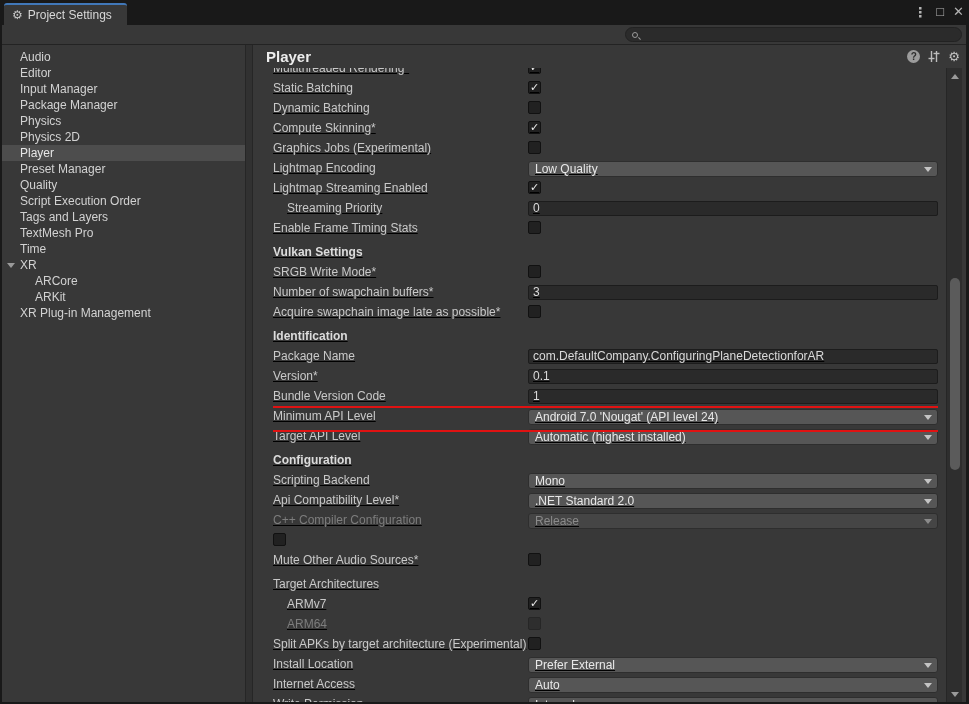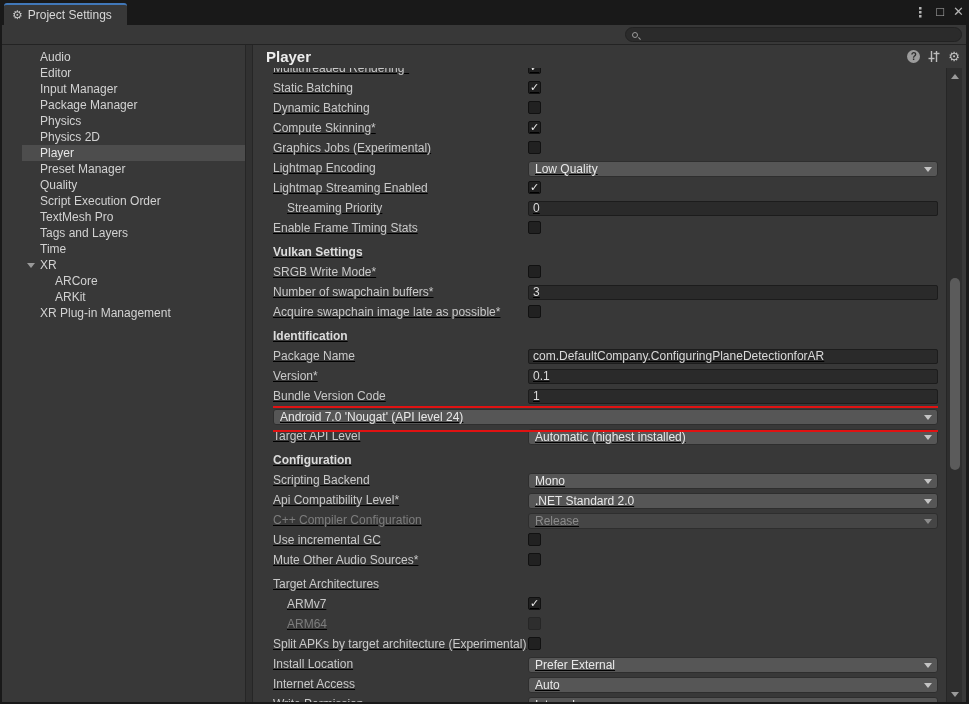--- a/index.html
+++ b/index.html
@@ -20,21 +20,21 @@
   
   .toolbar{position:absolute;top:25px;left:2px;right:3px;height:20px;background:#383838;border-bottom:1px solid #232323;}
   .search{position:absolute;right:4px;top:2px;width:337px;height:15px;background:#2b2b2b;
           border:1px solid #222;border-radius:8px;display:flex;align-items:center;padding:0 6px;gap:4px;}
   .sicon{width:6px;height:6px;border:1px solid #9a9a9a;border-radius:50%;position:relative;flex:none;}
   .sicon::after{content:"";position:absolute;left:5px;top:5px;width:3px;height:1px;background:#9a9a9a;transform:rotate(45deg);}
   .sinput{flex:1;background:transparent;border:none;outline:none;color:#ddd;font-size:11px;padding:0;height:12px;}
 
   
   .bodyarea{position:absolute;top:45px;left:2px;right:3px;bottom:2px;display:flex;}
-  .sidebar{width:243px;flex:none;background:#383838;padding-top:4px;overflow:hidden;padding-left:20px;}
+  .sidebar{width:243px;flex:none;background:#383838;padding-top:4px;overflow:hidden;}
   .sb-item{position:relative;height:16px;line-height:16px;padding-left:18px;font-size:12px;color:#d2d2d2;white-space:nowrap;cursor:default;}
   .sb-item.child{padding-left:33px;}
   .sb-item.sel{background:#4d4d4d;color:#e6e6e6;}
   .exp{position:absolute;left:5px;top:6px;width:0;height:0;border-left:4px solid transparent;border-right:4px solid transparent;border-top:5px solid #9a9a9a;}
   .gutter{width:8px;flex:none;background:#313131;border-left:1px solid #262626;border-right:1px solid #262626;}
 
   .main{flex:1;position:relative;background:#383838;overflow:hidden;}
   .mainheader{position:absolute;top:0;left:0;right:0;height:23px;display:flex;align-items:center;
               padding:0 6px 0 13px;background:#383838;z-index:5;}
   .ptitle{flex:1;font-size:15px;font-weight:bold;color:#ededed;}
@@ -101,22 +101,22 @@
         <div class="sb-item"><span>Audio</span></div>
         <div class="sb-item"><span>Editor</span></div>
         <div class="sb-item"><span>Input Manager</span></div>
         <div class="sb-item"><span>Package Manager</span></div>
         <div class="sb-item"><span>Physics</span></div>
         <div class="sb-item"><span>Physics 2D</span></div>
         <div class="sb-item sel"><span>Player</span></div>
         <div class="sb-item"><span>Preset Manager</span></div>
         <div class="sb-item"><span>Quality</span></div>
         <div class="sb-item"><span>Script Execution Order</span></div>
+        <div class="sb-item"><span>Tags and Layers</span></div>
         <div class="sb-item"><span>TextMesh Pro</span></div>
-        <div class="sb-item"><span>Tags and Layers</span></div>
         <div class="sb-item"><span>Time</span></div>
         <div class="sb-item"><span class="exp"></span><span>XR</span></div>
         <div class="sb-item child"><span>ARCore</span></div>
         <div class="sb-item child"><span>ARKit</span></div>
         <div class="sb-item"><span>XR Plug-in Management</span></div>
       </div>
     <div class="gutter"></div>
     <div class="main">
       <div class="mainheader">
         <span class="ptitle">Player</span>
@@ -225,20 +225,21 @@
               <div class="tf">0.1</div>
             </div>
           </div>
           <div class="row field">
             <div class="lbl">Bundle Version Code</div>
             <div class="ctl">
               <div class="tf">1</div>
             </div>
           </div>
           <div class="row dropdown">
+            <div class="lbl">Minimum API Level</div>
             <div class="ctl">
               <div class="dd">
                 <span class="ddv">Android 7.0 'Nougat' (API level 24)</span>
                 <span class="dda"></span>
               </div>
             </div>
             <div class="hl"></div>
           </div>
           <div class="row dropdown">
             <div class="lbl">Target API Level</div>
@@ -273,21 +274,20 @@
           <div class="row dropdown">
             <div class="lbl dis">C++ Compiler Configuration</div>
             <div class="ctl">
               <div class="dd dis">
                 <span class="ddv">Release</span>
                 <span class="dda"></span>
               </div>
             </div>
           </div>
           <div class="row checkbox">
-            <div class="lbl">Use incremental GC</div>
             <div class="ctl">
               <span class="cb"></span>
             </div>
           </div>
           <div class="row checkbox">
             <div class="lbl">Mute Other Audio Sources*</div>
             <div class="ctl">
               <span class="cb"></span>
             </div>
           </div>

